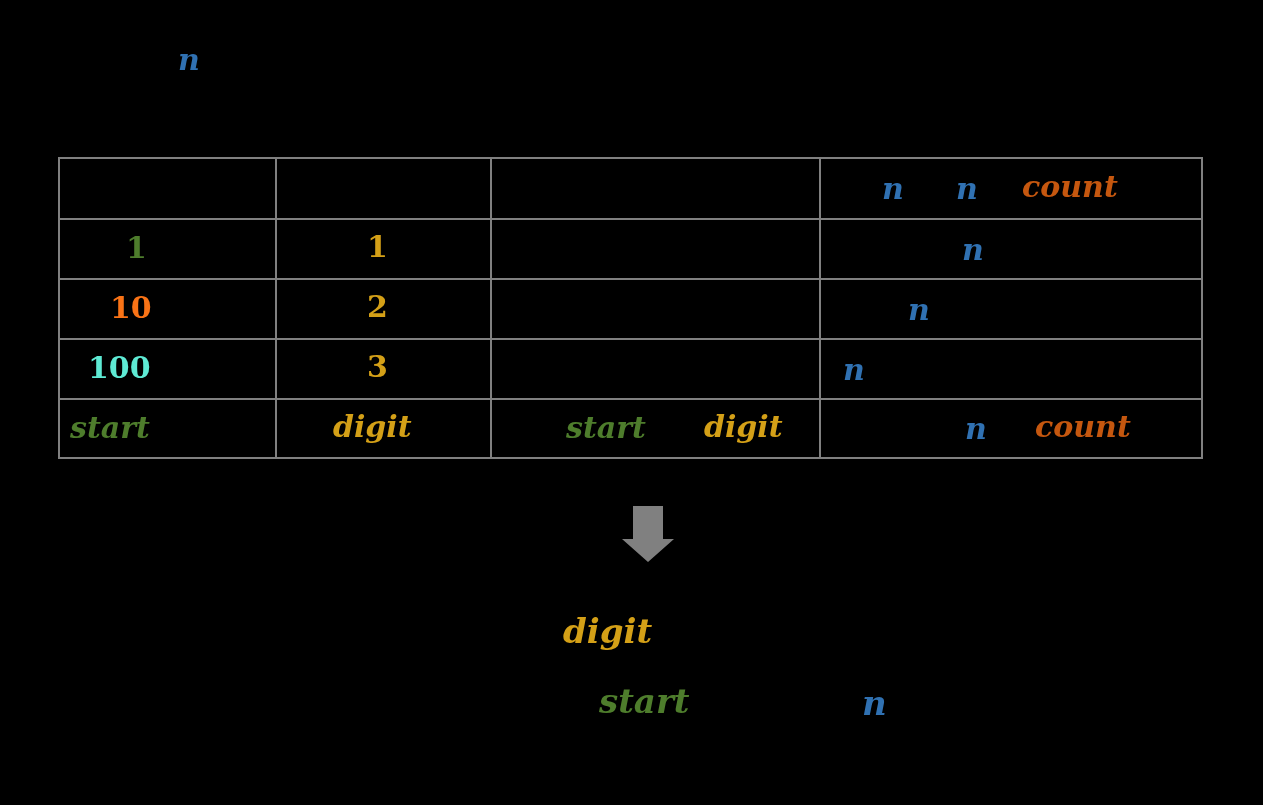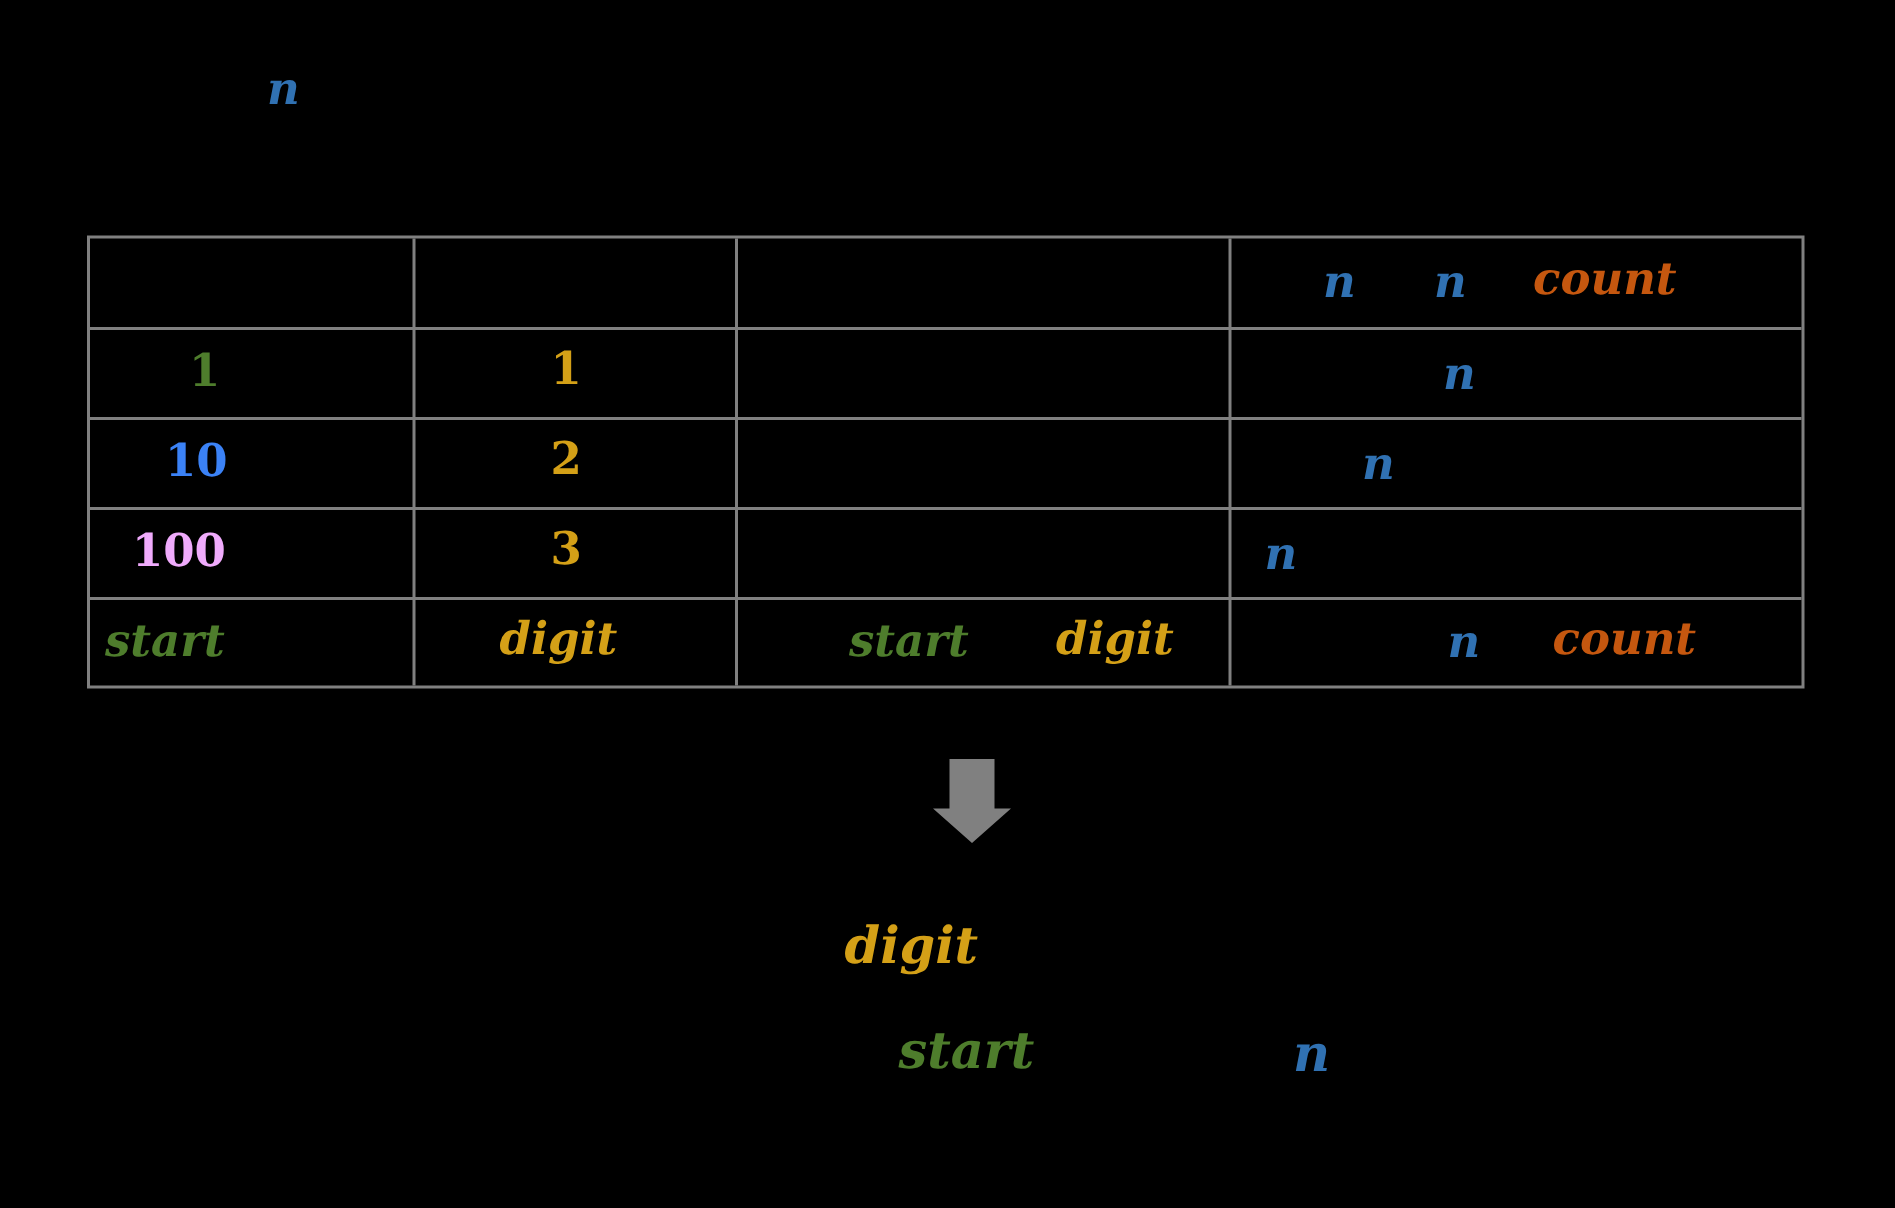--- a/index.html
+++ b/index.html
@@ -85,25 +85,25 @@
   </div>
 
   <span class="tok" style="left:882px; top:174px; font-size:30px; color:#3071b2;">n</span>
   <span class="tok" style="left:956px; top:174px; font-size:30px; color:#3071b2;">n</span>
   <span class="tok" style="left:1022px; top:172px; font-size:30px; color:#c5570f;">count</span>
 
   <span class="num" style="left:126px; top:233px; font-size:30px; color:#4e7d2c;">1</span>
   <span class="num" style="left:367px; top:232px; font-size:30px; color:#d4a017;">1</span>
   <span class="tok" style="left:962px; top:235px; font-size:30px; color:#3071b2;">n</span>
 
-  <span class="num" style="left:110px; top:293px; font-size:30px; color:#3b82f6;">10</span>
+  <span class="num" style="left:110px; top:293px; font-size:30px; color:#f97316;">10</span>
   <span class="num" style="left:367px; top:292px; font-size:30px; color:#d4a017;">2</span>
   <span class="tok" style="left:908px; top:295px; font-size:30px; color:#3071b2;">n</span>
 
-  <span class="num" style="left:88px; top:353px; font-size:30px; color:#f0abfc;">100</span>
+  <span class="num" style="left:88px; top:353px; font-size:30px; color:#5eead4;">100</span>
   <span class="num" style="left:367px; top:352px; font-size:30px; color:#d4a017;">3</span>
   <span class="tok" style="left:843px; top:355px; font-size:30px; color:#3071b2;">n</span>
 
   <span class="tok" style="left:70px; top:413px; font-size:30px; color:#4e7d2c;">start</span>
   <span class="tok" style="left:333px; top:412px; font-size:30px; color:#d4a017;">digit</span>
   <span class="tok" style="left:566px; top:413px; font-size:30px; color:#4e7d2c;">start</span>
   <span class="tok" style="left:704px; top:412px; font-size:30px; color:#d4a017;">digit</span>
   <span class="tok" style="left:965px; top:414px; font-size:30px; color:#3071b2;">n</span>
   <span class="tok" style="left:1035px; top:412px; font-size:30px; color:#c5570f;">count</span>
 

